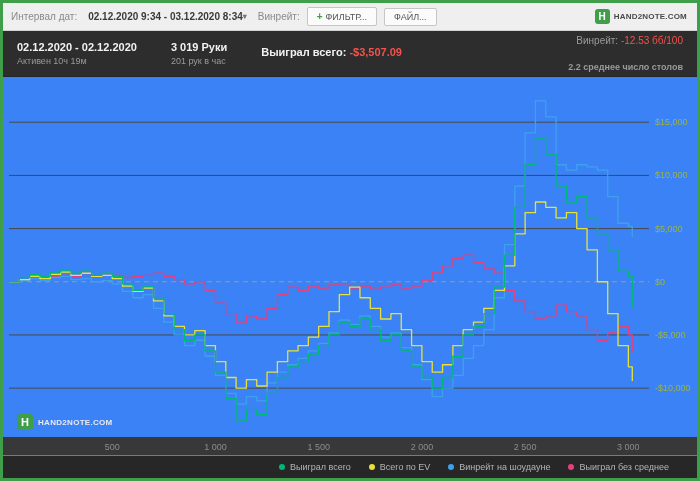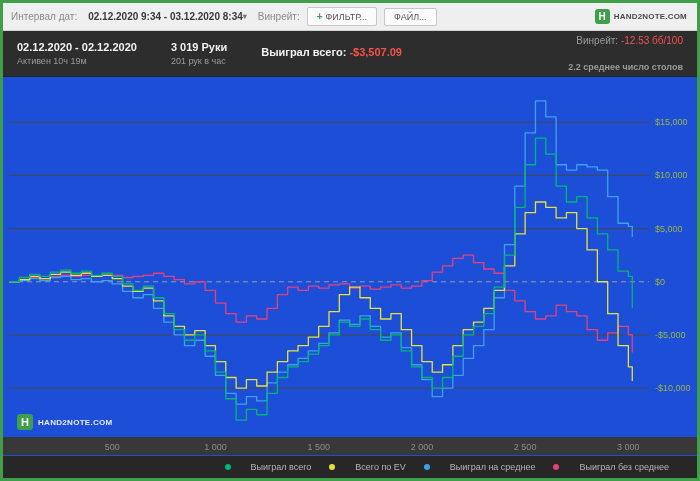--- a/index.html
+++ b/index.html
@@ -22,30 +22,30 @@
   
   .stats { flex:0 0 46px; background:#2d2d2d; display:flex; align-items:center; padding:0 14px; gap:34px; border-bottom:1px solid #242424;justify-content:space-between; }
   .sg .r1 { font-size:11px; font-weight:bold; color:#f2f2f2; margin-bottom:3px; white-space:nowrap; }
   .sg .r2 { font-size:9px; color:#9a9a9a; white-space:nowrap; }
   .lbl-gray { color:#9a9a9a; font-weight:normal; }
   .val-red { color:#f4524d; }
   .right-stats .r1 { font-size:10px; font-weight:normal; color:#9a9a9a; text-align:right; margin-bottom:16px; }
   .right-stats .r2 { text-align:right;font-weight:bold; }
 
   
-  .chart-wrap { position:relative; flex:1; background:#1d4ed8; overflow:hidden; }
+  .chart-wrap { position:relative; flex:1; background:#3b82f6; overflow:hidden; }
   svg { display:block; }
   svg text { font-family:"Liberation Sans", sans-serif; }
   .watermark { position:absolute; left:14px; bottom:26px; display:flex; align-items:center; gap:5px; }
   .wm-icon { width:16px; height:16px; font-size:11px; }
   .wm-text { font-size:8px; font-weight:bold; color:#eaeaea; letter-spacing:.3px; }
 
   
   .legend { flex:0 0 22px; background:#272727; display:flex; align-items:center; justify-content:flex-end; gap:18px; padding-right:28px; }
-  .legend-item { display:flex; align-items:center; gap:20px; font-size:9px; color:#b5b5b5; cursor:pointer; white-space:nowrap; }
+  .legend-item { display:flex; align-items:center; gap:5px; font-size:9px; color:#b5b5b5; cursor:pointer; white-space:nowrap; }
   .dot { width:6px; height:6px; border-radius:50%; background:#888; }
 </style>
 </head>
 <body>
 
 <div class="app">
 
   <div class="toolbar">
     <span class="tb-label">Интервал дат:</span>
     <div class="date-select">
@@ -128,21 +128,21 @@
     <div class="legend-item">
       <span class="dot" style="background: rgb(0, 184, 118);"></span>
       <span>Выиграл всего</span>
     </div>
     <div class="legend-item">
       <span class="dot" style="background: rgb(230, 226, 58);"></span>
       <span>Всего по EV</span>
     </div>
     <div class="legend-item">
       <span class="dot" style="background: rgb(63, 160, 236);"></span>
-      <span>Выиграл на среднее</span>
+      <span>Винрейт на шоудауне</span>
     </div>
     <div class="legend-item">
       <span class="dot" style="background: rgb(229, 64, 126);"></span>
       <span>Выиграл без среднее</span>
     </div>
   </div>
 
 </div>
 
 </body></html>

